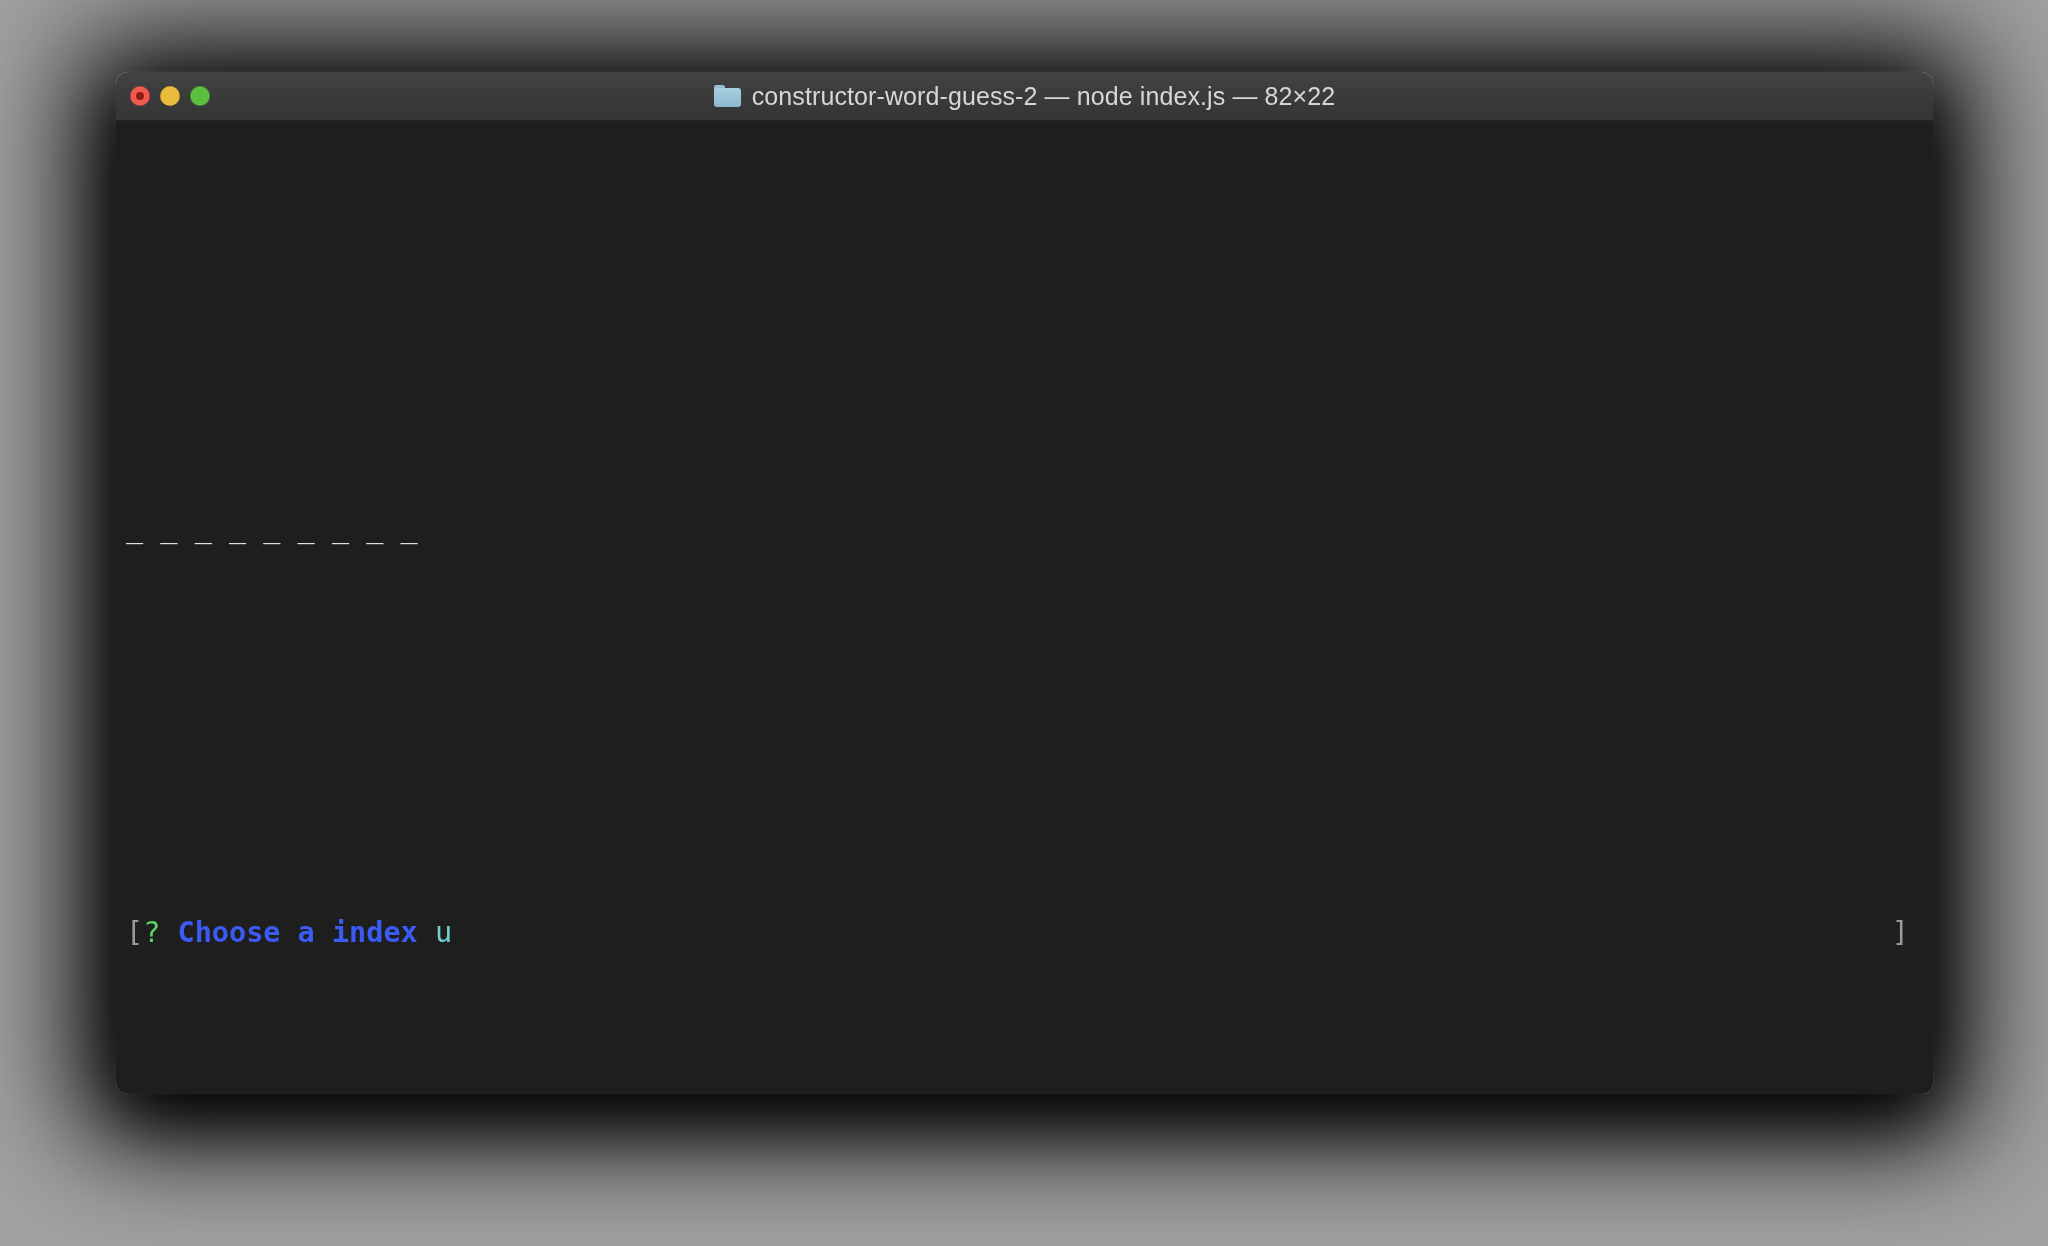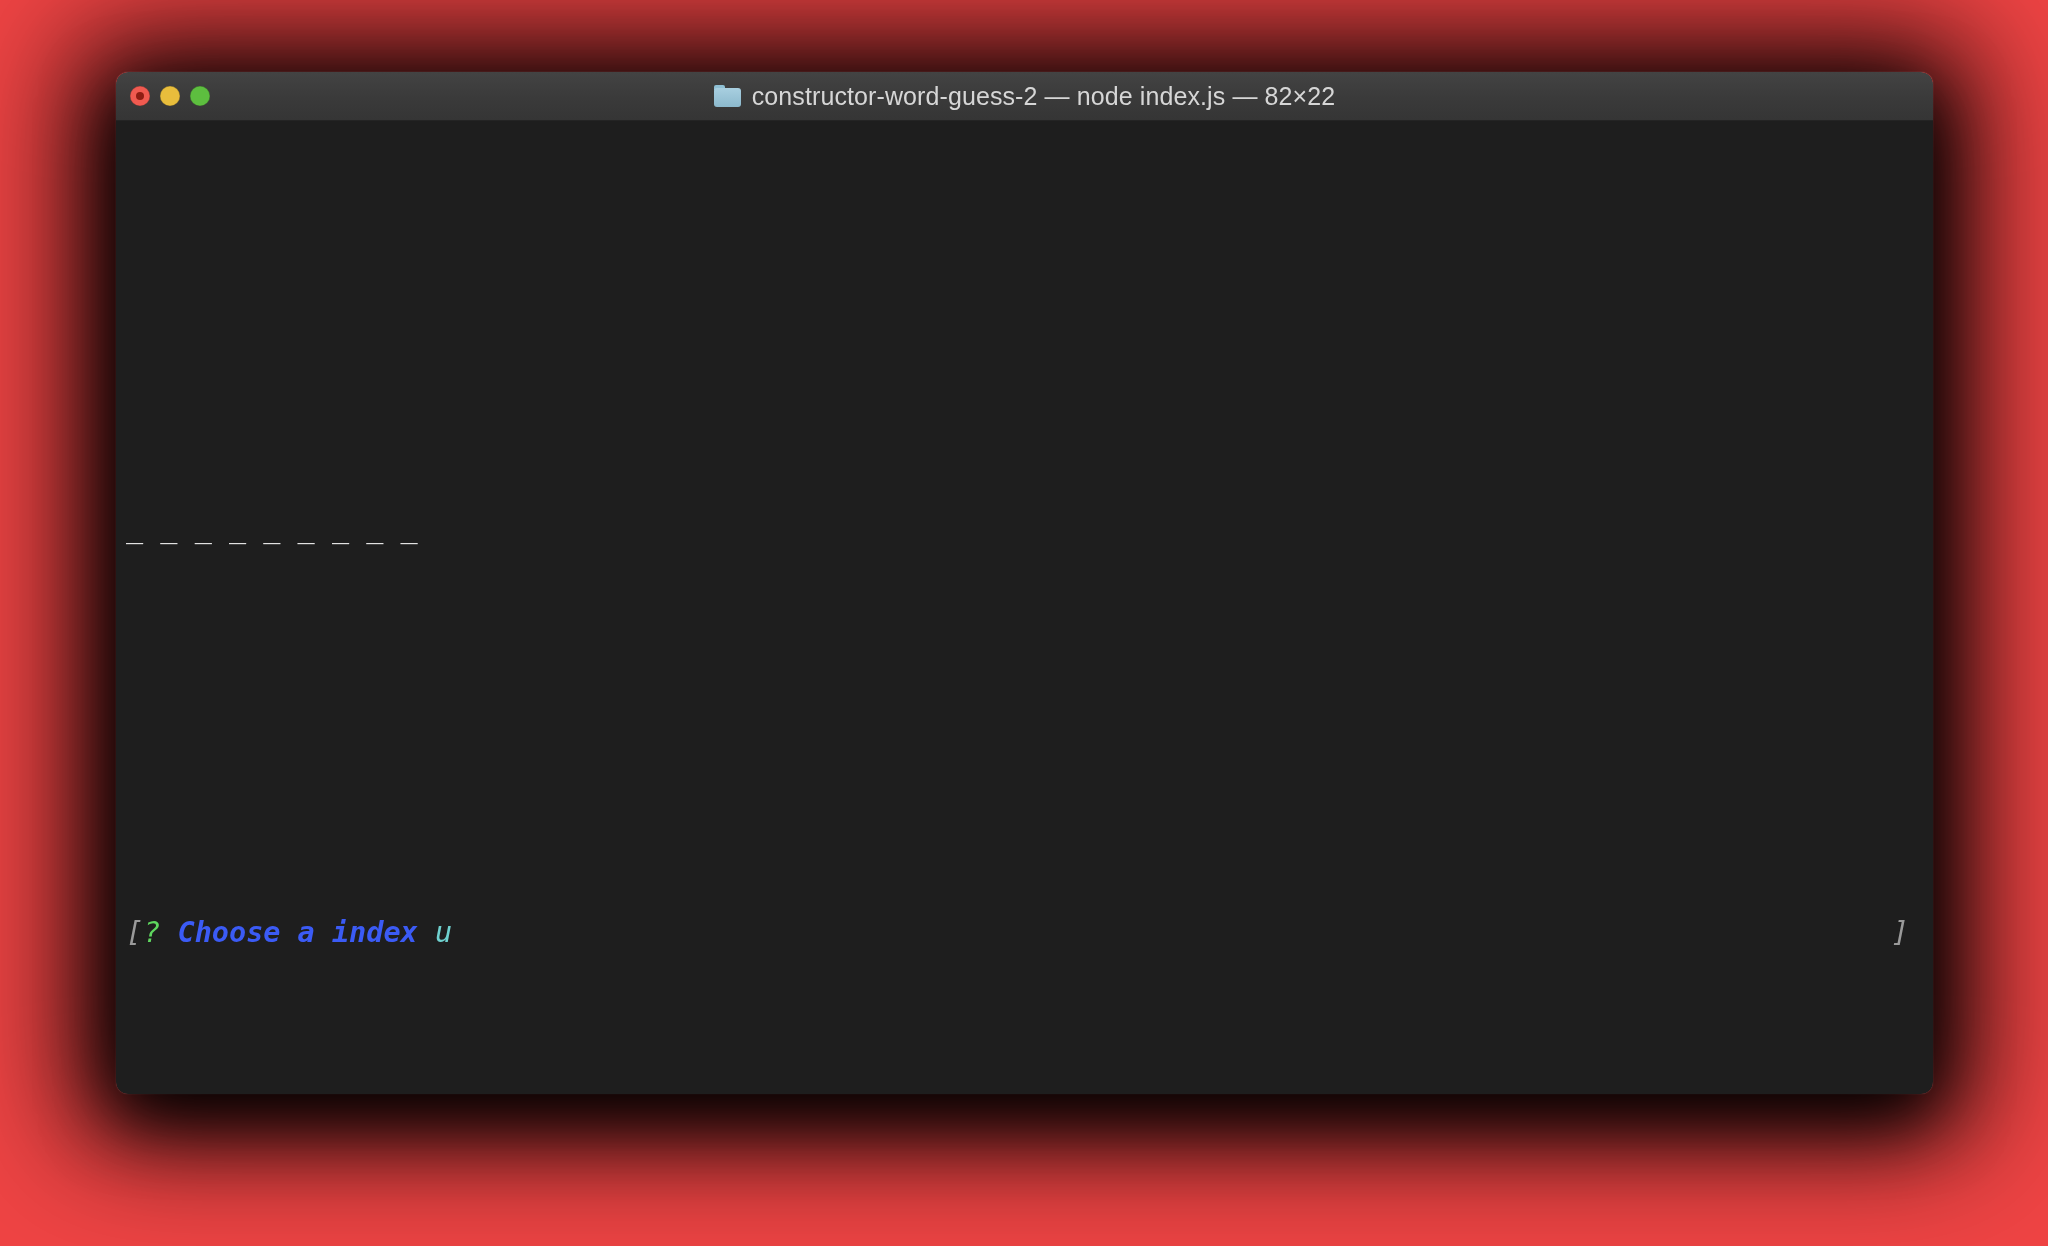--- a/index.html
+++ b/index.html
@@ -11,21 +11,21 @@
     overflow: hidden;
   }
   body {
     font-family: "DejaVu Sans Mono", monospace;
   }
 
   .desktop {
     position: relative;
     width: 2048px;
     height: 1246px;
-    background: #ef4444;
+    background: #a3a3a3;
   }
 
   
   .window {
     position: absolute;
     left: 116px;
     top: 72px;
     width: 1817px;
     height: 1022px;
     border-radius: 12px;
@@ -109,21 +109,20 @@
     background: linear-gradient(180deg, #a8cfe0 0%, #8cb9cd 100%);
   }
 
   
   .terminal {
     flex: 1 1 auto;
     background: #1e1e1e;
     padding: 28px 16px 0 0;
     overflow: hidden;
     position: relative;
-    font-style: italic;
   }
   .screen {
     font-family: "DejaVu Sans Mono", monospace;
     font-size: 28.5px;
     line-height: 50.6px;
     white-space: pre;
     color: #e8e8e8;
     padding-left: 10px;
     position: relative;
   }

